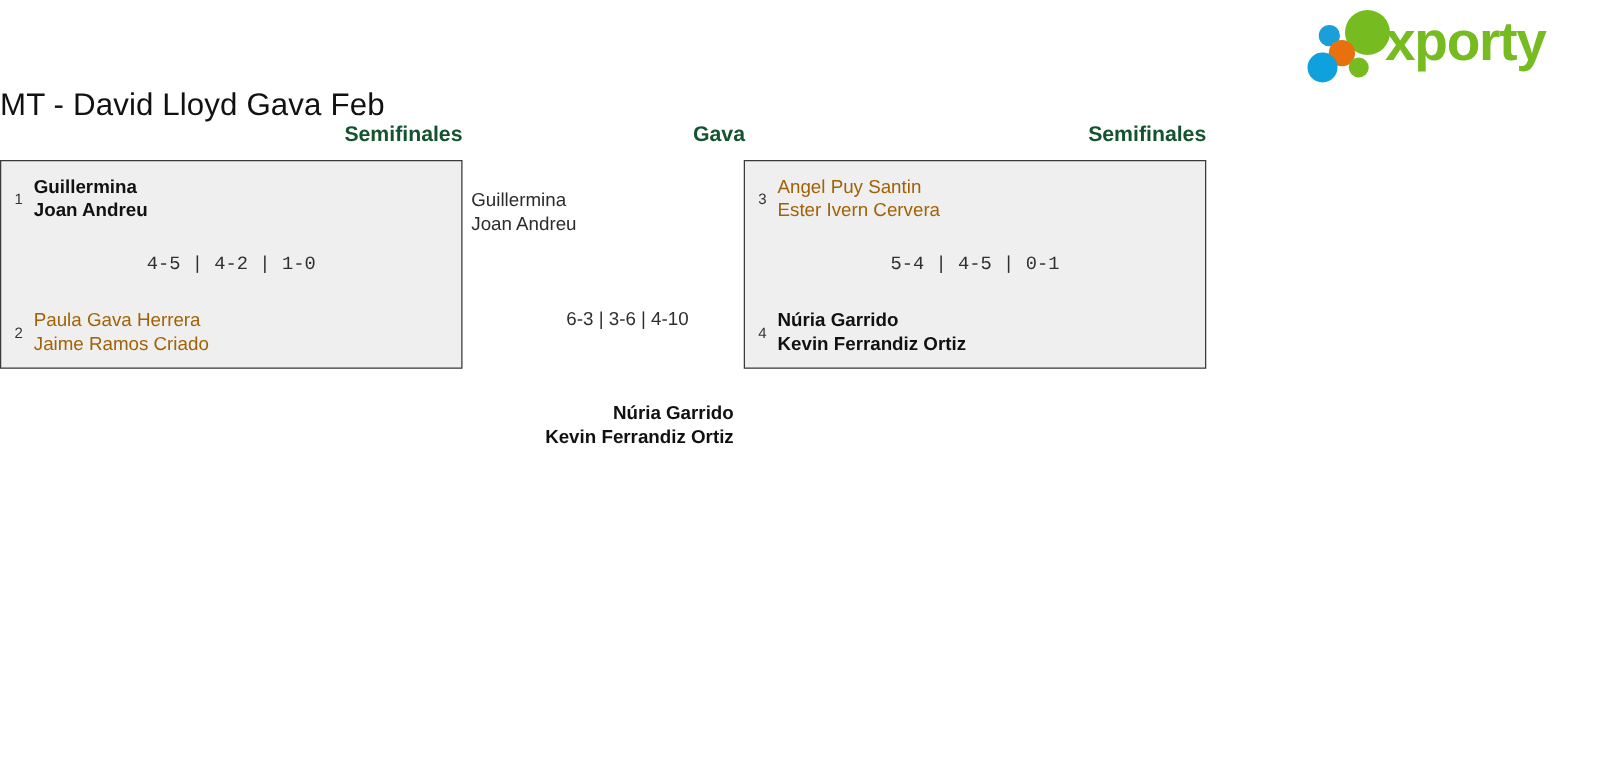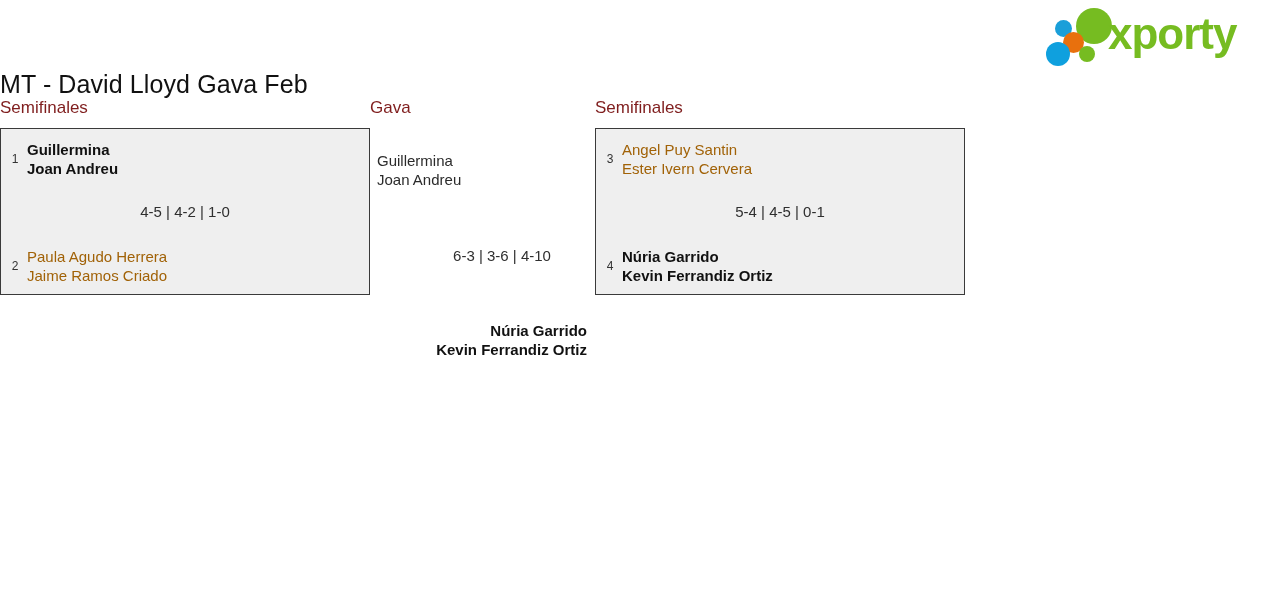--- a/index.html
+++ b/index.html
@@ -73,23 +73,23 @@
   #bracket {
     position: absolute;
     left: 0;
     top: 0;
     width: 1280px;
     height: 613px;
   }
   .round-header {
     position: absolute;
     font-size: 17px;
-    font-weight: 400;
-    color: #7f1d1d;
-    text-align: left;
+    font-weight: 700;
+    color: #14532d;
+    text-align: right;
     top: 98px;
     line-height: 20px;
   }
   #round-header-left  { left: 0px;   width: 370px; }
   #round-header-final { left: 370px; width: 226px; }
   #round-header-right { left: 595px; width: 370px; }
 
   .match-box {
     position: absolute;
     box-sizing: border-box;
@@ -130,20 +130,21 @@
     color: #111111;
   }
 
   .match-score {
     position: absolute;
     top: 203px;
     font-size: 15px;
     line-height: 18px;
     color: #2f2f2f;
     text-align: center;
+    font-family: Liberation Mono, monospace;
   }
   #match-score-left  { left: 0px;   width: 370px; }
   #match-score-right { left: 595px; width: 370px; }
 
   
   #final-top-names {
     position: absolute;
     left: 377px;
     top: 151px;
     font-size: 15px;
@@ -205,21 +206,21 @@
   <div class="round-header" id="round-header-right">Semifinales</div>
 
   <div class="match-box" id="match-box-left">
     <div class="competitor competitor-top">
       <span class="seed">1</span>
       <span class="competitor-names winner">Guillermina
 Joan Andreu</span>
     </div>
     <div class="competitor competitor-bottom">
       <span class="seed">2</span>
-      <span class="competitor-names">Paula Agudo Herrera
+      <span class="competitor-names">Paula Gava Herrera
 Jaime Ramos Criado</span>
     </div>
   </div>
   <div class="match-score" id="match-score-left">4-5 | 4-2 | 1-0</div>
 
   <div class="match-box" id="match-box-right">
     <div class="competitor competitor-top">
       <span class="seed">3</span>
       <span class="competitor-names">Angel Puy Santin
 Ester Ivern Cervera</span>

